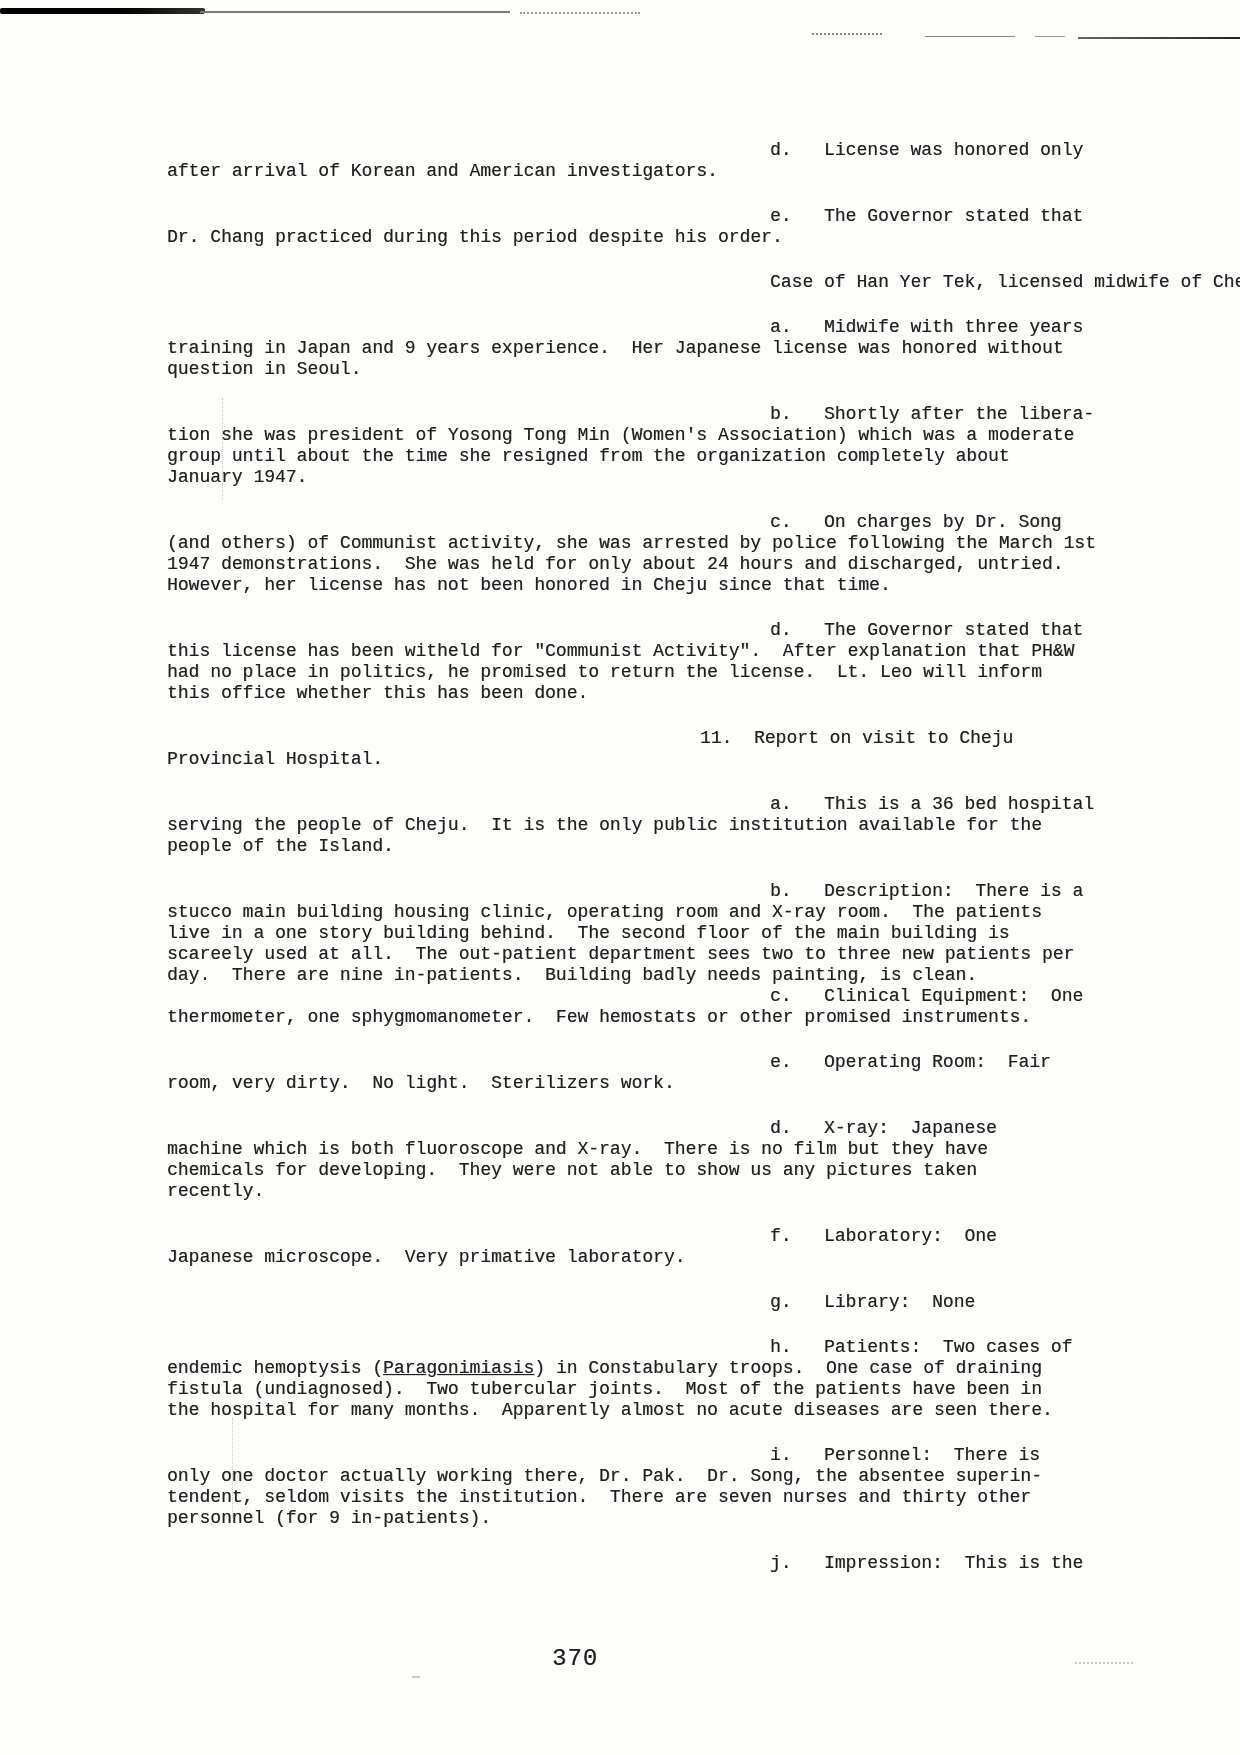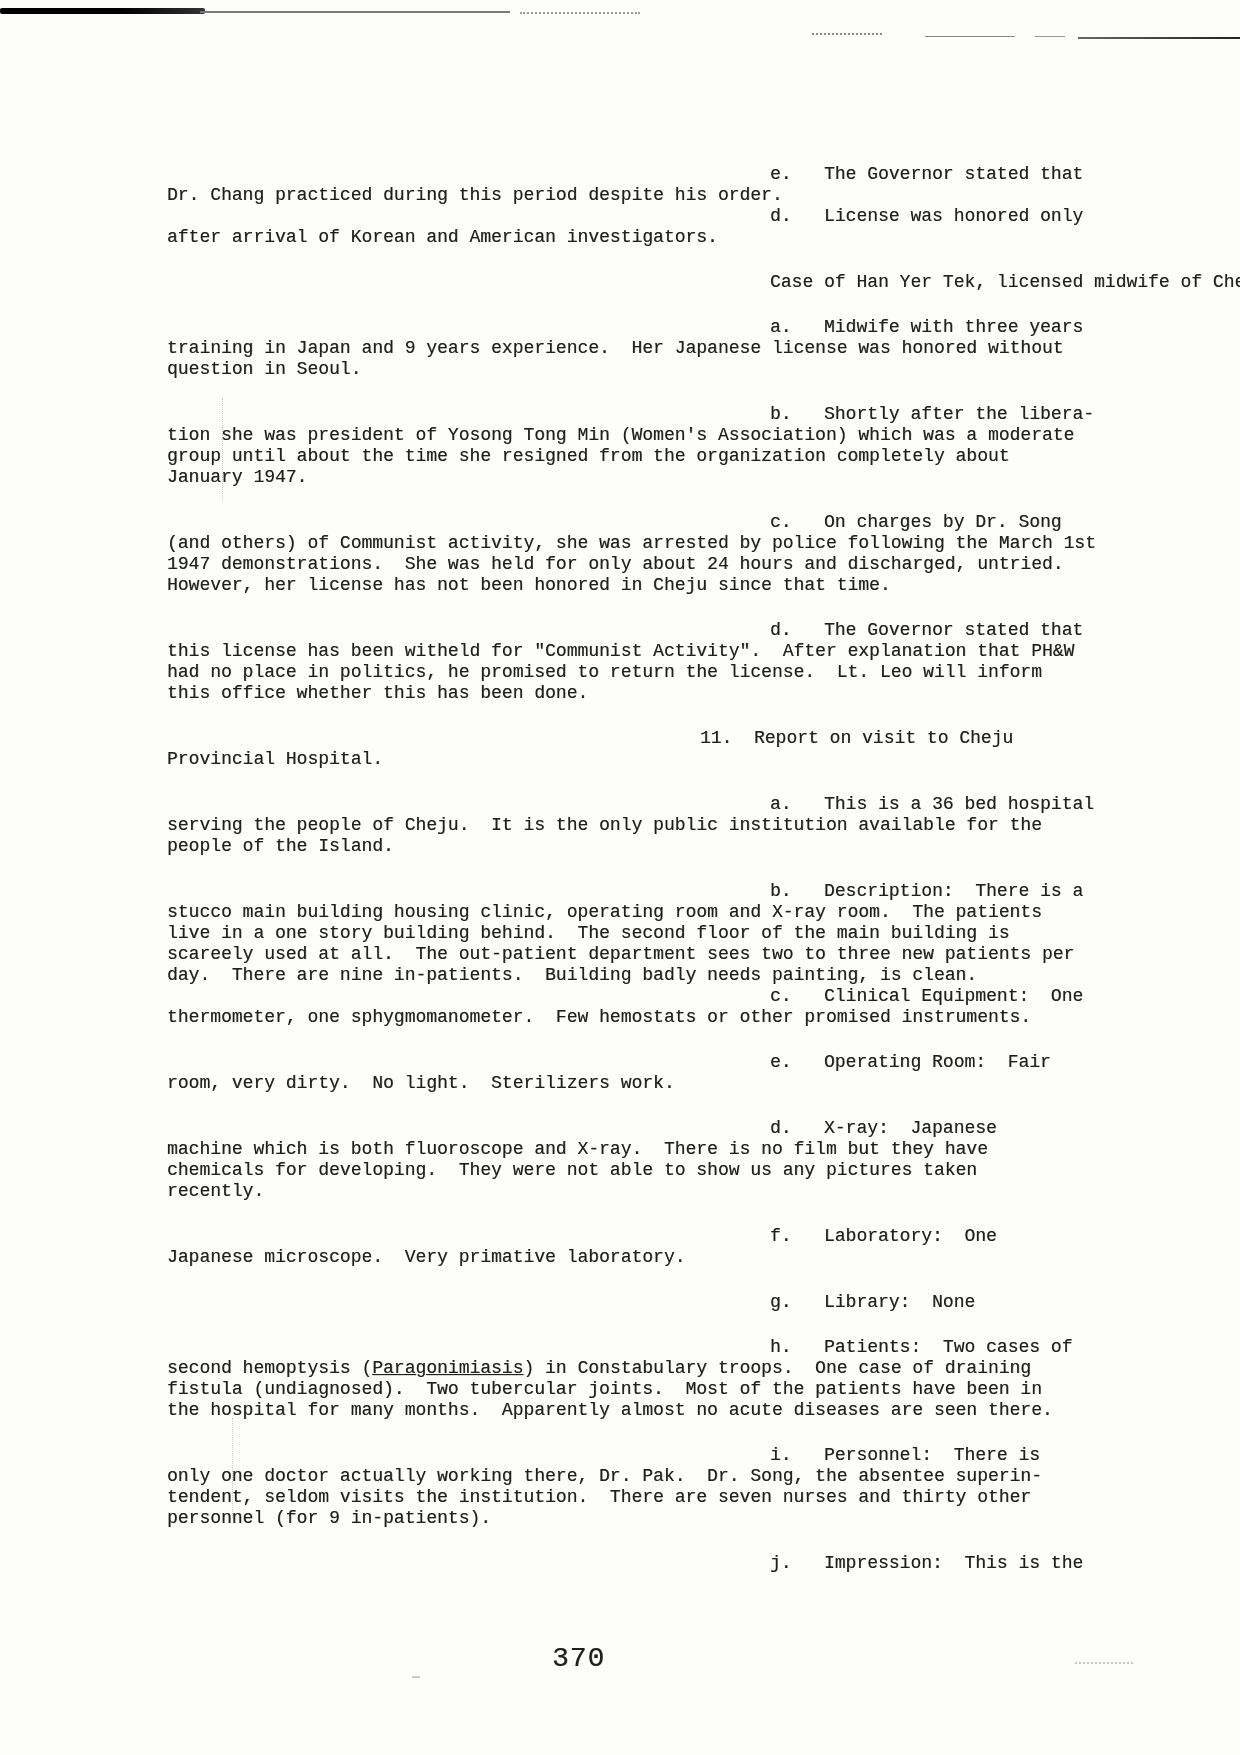--- a/index.html
+++ b/index.html
@@ -20,21 +20,21 @@
   .para { margin-top:24px; }
   .para.start { margin-top:0; }
   .para.tight { margin-top:0; }
   .first { white-space:pre; margin-left:603px; }
   .para.num .first { margin-left:533px; }
   .para.case .first { }
   .body { white-space:pre-wrap; }
   .u { text-decoration:underline; }
   .footer {
     margin-top:74px; margin-left:385px;
-    font-size:28px; letter-spacing:1px;
+    font-size:24px; letter-spacing:1px;
     text-shadow:0.4px 0.3px 0.4px rgba(15,15,15,0.5);
   }
   
   .art { position:absolute; pointer-events:none; }
   .a1 { left:0; top:8px; width:205px; height:6px; background:linear-gradient(to right,#000 60%,#333 100%); border-radius:2px; }
   .a2 { left:200px; top:11px; width:310px; height:2px; background:#7a7a7a; }
   .a3 { left:520px; top:12px; width:120px; height:0; border-top:2px dotted #9a9a9a; }
   .a4 { left:812px; top:33px; width:70px; height:0; border-top:2px dotted #8a8a8a; }
   .a5 { left:925px; top:36px; width:90px; height:1px; background:#888; }
   .a6 { left:1035px; top:36px; width:30px; height:1px; background:#999; }
@@ -56,28 +56,28 @@
   <div class="art a5"></div>
   <div class="art a6"></div>
   <div class="art a7"></div>
   <div class="art a8"></div>
   <div class="art a9"></div>
   <div class="art a10"></div>
   <div class="art a11"></div>
 
   <div class="content">
 
+    <div class="para start">
+      <div class="first">d.   License was honored only</div>
+      <div class="body">after arrival of Korean and American investigators.</div>
+    </div>
+
     <div class="para">
       <div class="first">e.   The Governor stated that</div>
       <div class="body">Dr. Chang practiced during this period despite his order.</div>
-    </div>
-
-    <div class="para start">
-      <div class="first">d.   License was honored only</div>
-      <div class="body">after arrival of Korean and American investigators.</div>
     </div>
 
     <div class="para case">
       <div class="first">Case of Han Yer Tek, licensed midwife of Cheju.</div>
     </div>
 
     <div class="para">
       <div class="first">a.   Midwife with three years</div>
       <div class="body">training in Japan and 9 years experience.  Her Japanese license was honored without
 question in Seoul.</div>
@@ -144,21 +144,21 @@
       <div class="first">f.   Laboratory:  One</div>
       <div class="body">Japanese microscope.  Very primative laboratory.</div>
     </div>
 
     <div class="para">
       <div class="first">g.   Library:  None</div>
     </div>
 
     <div class="para">
       <div class="first">h.   Patients:  Two cases of</div>
-      <div class="body"><span>second hemoptysis (</span><span class="u">Paragonimiasis</span><span>) in Constabulary troops.  One case of draining
+      <div class="body"><span>endemic hemoptysis (</span><span class="u">Paragonimiasis</span><span>) in Constabulary troops.  One case of draining
 fistula (undiagnosed).  Two tubercular joints.  Most of the patients have been in
 the hospital for many months.  Apparently almost no acute diseases are seen there.</span></div>
     </div>
 
     <div class="para">
       <div class="first">i.   Personnel:  There is</div>
       <div class="body">only one doctor actually working there, Dr. Pak.  Dr. Song, the absentee superin-
 tendent, seldom visits the institution.  There are seven nurses and thirty other
 personnel (for 9 in-patients).</div>
     </div>

